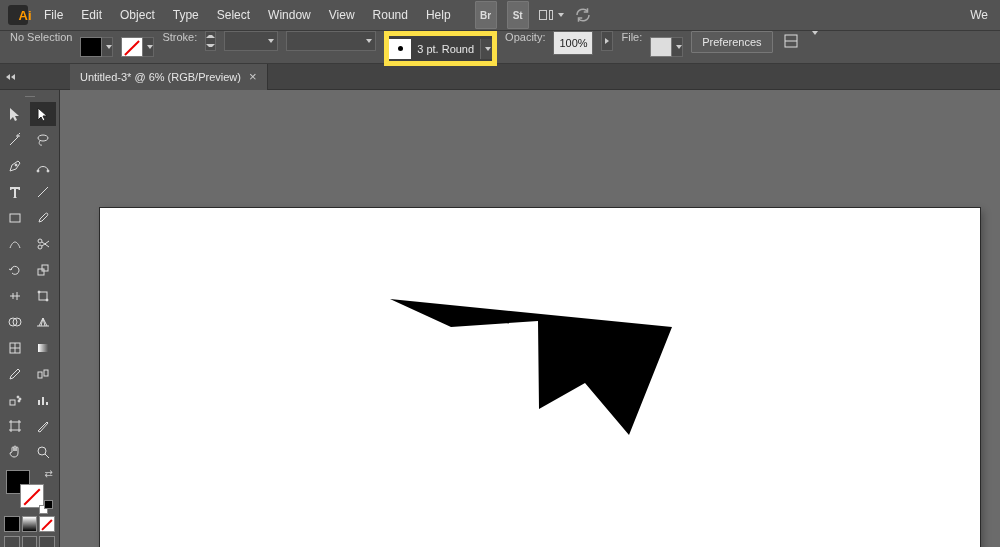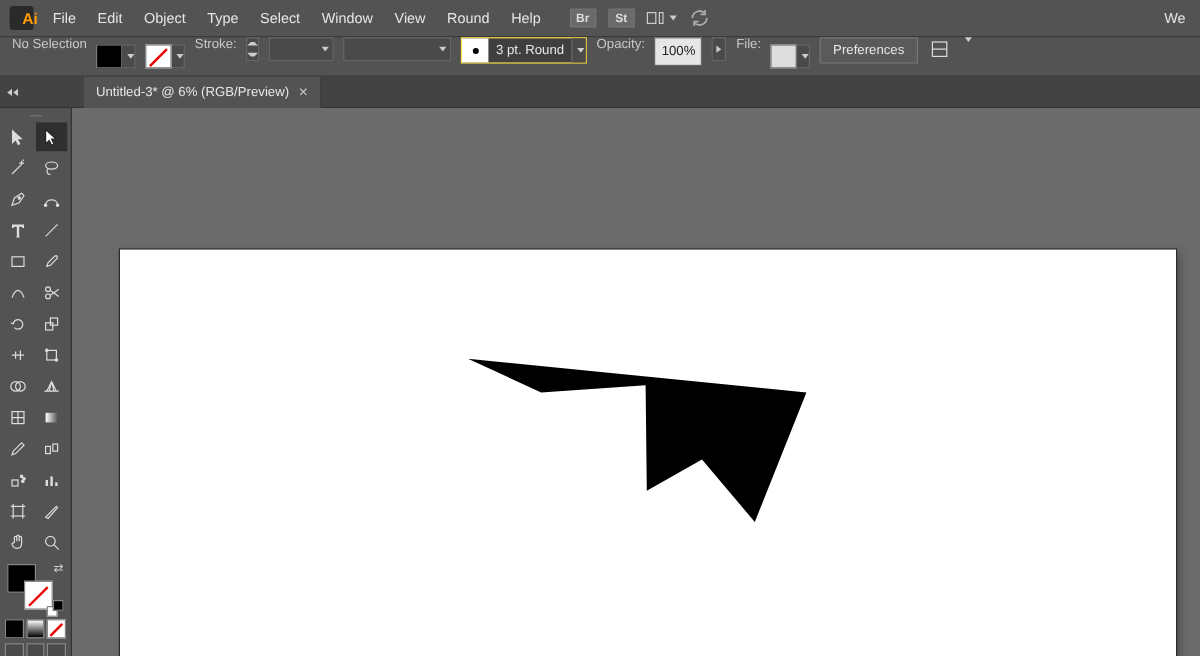--- a/index.html
+++ b/index.html
@@ -4,39 +4,39 @@
 <style>
 * { box-sizing: border-box; margin: 0; padding: 0; font-family: "Segoe UI", Tahoma, sans-serif; }
 body { width: 1000px; height: 547px; background: #535353; overflow: hidden; color: #e6e6e6; font-size: 12px; user-select: none; }
 
 
 .menubar { display: flex; align-items: center; height: 30px; background: #535353; padding: 0 8px; gap: 2px; }
 .app-icon { width: 20px; height: 20px; background: #2a2a2a; border-radius: 3px; display:flex; align-items:center; justify-content:center; margin-right: 6px; padding-left: 14px; }
 .app-icon span { color: #ff9a00; font-weight: bold; font-size: 13px; }
 .menu-item { padding: 4px 8px; cursor: default; color: #e6e6e6; }
 .menu-right { margin-left: 14px; display: flex; align-items: center; gap: 10px; }
-.br-st { width: 22px; height: 16px; background:#6a6a6a; border:1px solid #777; display:flex; align-items:center; justify-content:center; font-size:10px; color:#ddd; font-weight:bold; border-radius:1px;}
+.br-st { width: 22px; height: 28px; background:#6a6a6a; border:1px solid #777; display:flex; align-items:center; justify-content:center; font-size:10px; color:#ddd; font-weight:bold; border-radius:1px;}
 .layout-ctl { display:flex; align-items:center; gap:2px;}
 .layout-ctl .rect { width:8px; height:10px; border:1px solid #ccc; }
 .layout-ctl .rectsm { width:4px; height:10px; border:1px solid #ccc; }
 .chev-down { width:0;height:0;border-left:3px solid transparent;border-right:3px solid transparent;border-top:4px solid #ccc; margin-left:3px;}
 .sync-icon svg { width:18px; height:18px; display:block; }
 .right-label { margin-left:auto; padding-right:4px; color:#e6e6e6;}
 
 
 .controlbar { display:flex; height:34px; background:#535353; border-top:1px solid #3a3a3a; border-bottom:1px solid #3a3a3a; padding:0 10px; gap:8px; }
 .ctrl-label { color:#c8c8c8; font-size:11px; }
 .swatch-combo { display:flex; align-items:center; }
 .swatch { width:22px; height:20px; background:#000; border:1px solid #777; }
 .swatch.none { background:#fff; position:relative; }
 .swatch.none:after { content:""; position:absolute; left:0; right:0; top:50%; border-top:2px solid #e00; transform: rotate(-45deg); transform-origin:center; }
 .drop { width:11px; height:20px; background:#4a4a4a; border:1px solid #666; border-left:none; display:flex;align-items:center;justify-content:center;}
 .wide-drop { width:54px; height:20px; background:#4a4a4a; border:1px solid #666; display:flex;align-items:center;justify-content:flex-end; padding-right:3px;}
 .slot { width:90px; height:20px; background:#4a4a4a; border:1px solid #666; }
-.brush-combo { display:flex; align-items:center; border:1px solid #fde047; height:22px; background:#3f3f3f;}
+.brush-combo { display:flex; align-items:center; border:5px solid #fde047; height:35px; background:#3f3f3f;}
 .brush-swatch { width:22px; height:20px; background:#fff; display:flex; align-items:center; justify-content:center;}
 .brush-swatch .dot { width:5px;height:5px;background:#000;border-radius:50%;}
 .brush-text { padding:0 6px; font-size:11px; color:#e6e6e6; }
 .brush-drop { width:12px; height:20px; background:#4a4a4a; border-left:1px solid #666; display:flex;align-items:center;justify-content:center;}
 .input-box { width:40px; height:24px; background:#e6e6e6; border:1px solid #666; color:#222; font-size:11px; display:flex;align-items:center;justify-content:center;}
 .arrow-split { width:12px; height:20px; border:1px solid #666; background:#4a4a4a; display:flex;align-items:center;justify-content:center;}
 .btn { height:22px; border:1px solid #777; background:#5a5a5a; color:#e6e6e6; font-size:11px; padding:0 10px; display:flex;align-items:center; border-radius:1px;}
 .stepper { display:flex; flex-direction:column; width:11px; height:20px; border:1px solid #666; background:#4a4a4a;}
 .stepper div{flex:1;display:flex;align-items:center;justify-content:center;}
 .tri-up{width:0;height:0;border-left:3px solid transparent;border-right:3px solid transparent;border-bottom:3px solid #ccc;}

